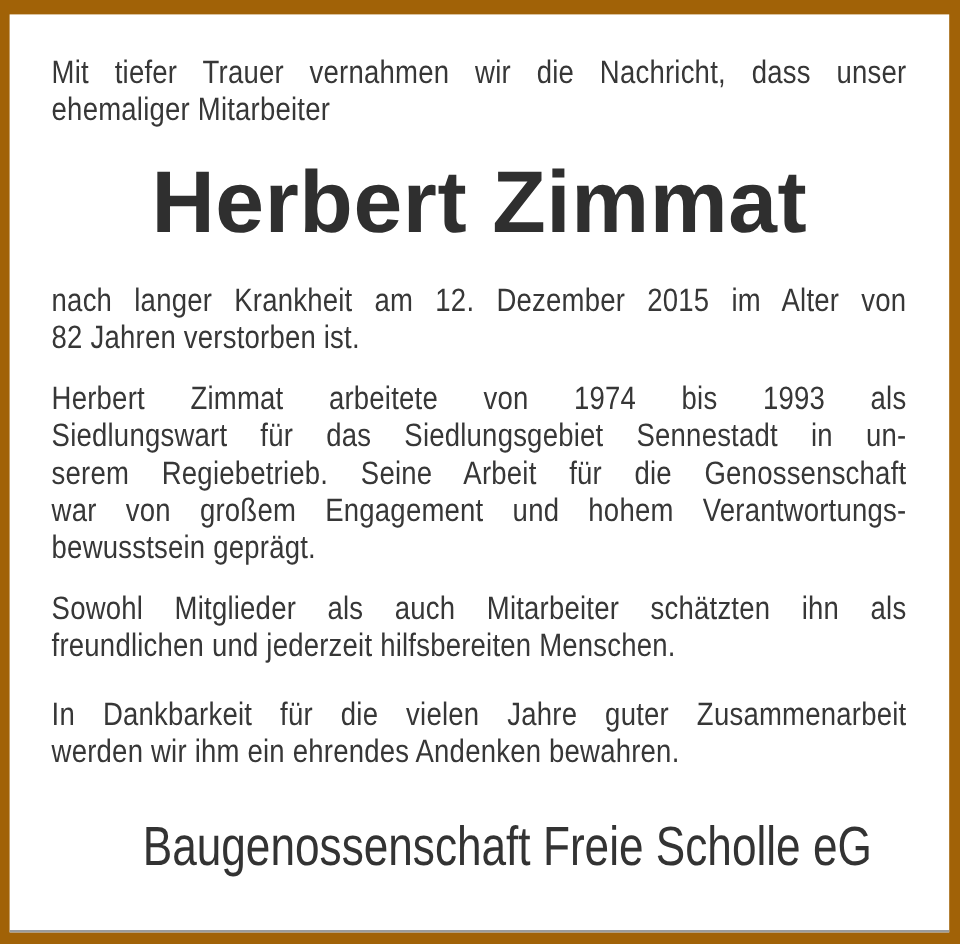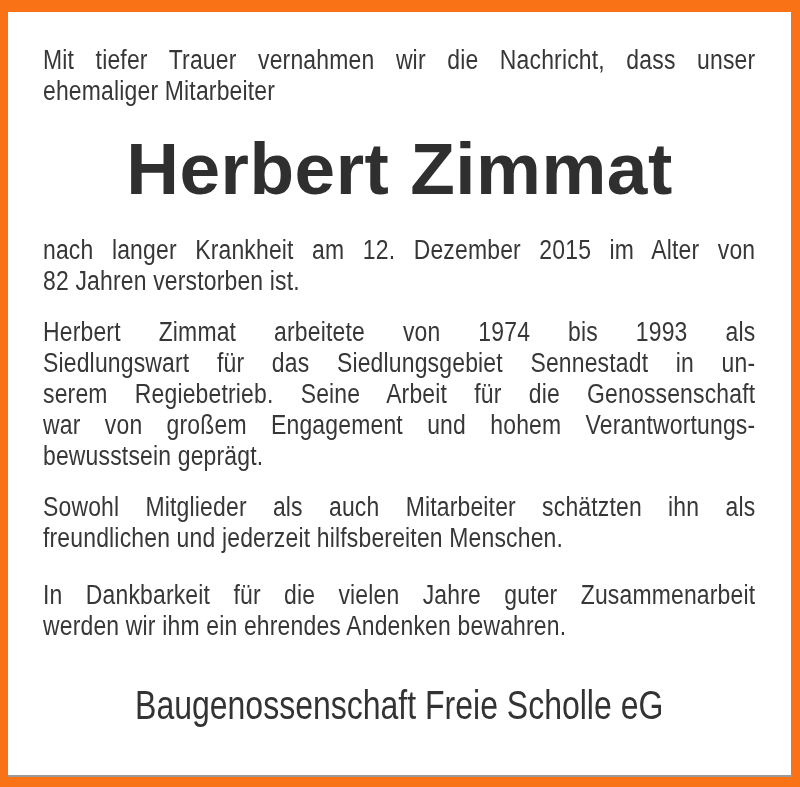--- a/index.html
+++ b/index.html
@@ -5,21 +5,21 @@
   html, body {
     margin: 0;
     padding: 0;
     overflow: hidden;
     background: #2a292b;
   }
   .frame {
     position: relative;
     width: 800px;
     height: 787px;
-    background: #f97316;
+    background: #a16207;
   }
   .paper {
     position: absolute;
     left: 8px;
     top: 12px;
     right: 9px;
     bottom: 10px;
     background: #ffffff;
     border-bottom: 2px solid #9b9b9b; 
     box-sizing: border-box;
@@ -53,22 +53,22 @@
     font-size: 73px;
     line-height: 76px;
     font-weight: 700;
     letter-spacing: 0.5px;
     text-align: center;
     color: #2f2f2f;
     font-family: "Liberation Sans", "DejaVu Sans", sans-serif;
   }
   .signature-row {
     margin-top: 40px;
-    text-align: center;
-    font-size: 40px;
+    text-align: left;
+    font-size: 46px;
     line-height: 46px;
     color: #333333;
   }
   .signature {
     display: inline-block;
     transform: scaleX(0.80);
     transform-origin: 50% 50%;
     white-space: nowrap;
   }
 </style>

